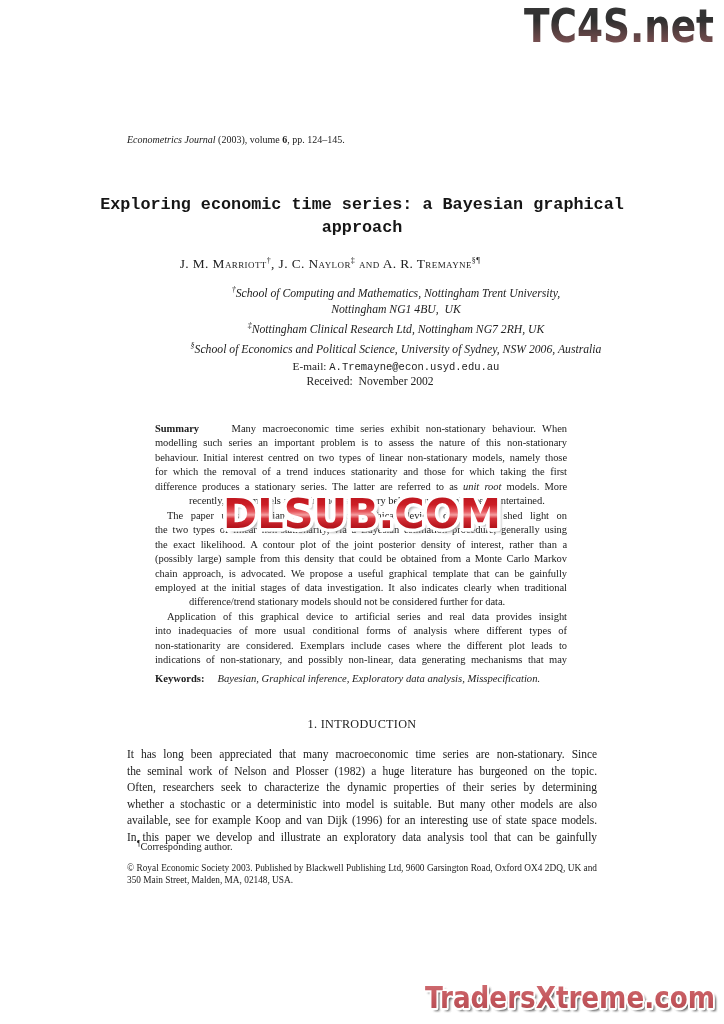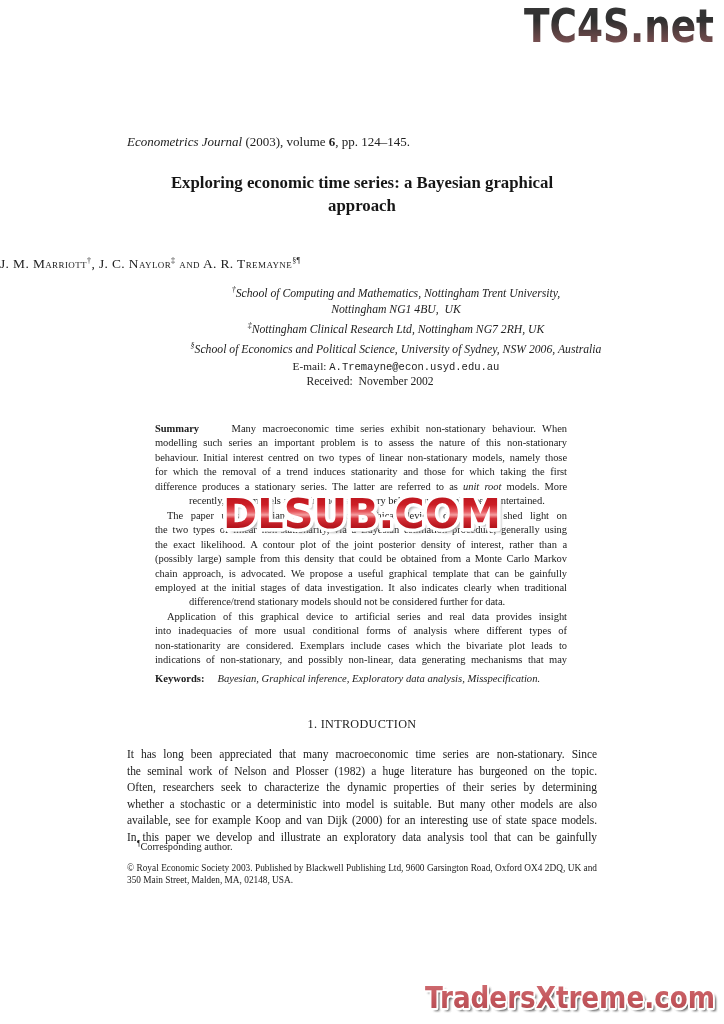--- a/index.html
+++ b/index.html
@@ -1,24 +1,24 @@
 <!DOCTYPE html>
 <html><head>
 <meta charset="utf-8">
 <style>
   html,body{margin:0;padding:0;background:#ffffff;}
   .page{
     position:relative;width:724px;height:1024px;background:#ffffff;
     font-family:"Liberation Serif",serif;color:#212121;overflow:hidden;
   }
   
-  .journal-line{position:absolute;left:127px;top:134px;font-size:13px;}
-  .title{position:absolute;left:0;top:172px;width:724px;margin:0;
-         font-size:16.8px;font-weight:bold;line-height:22.5px;text-align:center;color:#161616;}
-  .authors{position:absolute;left:0;top:256px;width:660px;text-align:left;
+  .journal-line{position:absolute;left:127px;top:134px;font-size:10px;}
+  .title{position:absolute;left:0;top:194px;width:724px;margin:0;
+         font-size:16.8px;font-weight:bold;line-height:22.5px;text-align:center;color:#161616;font-family:Liberation Mono, monospace;}
+  .authors{position:absolute;left:0;top:256px;width:660px;text-align:center;
            font-variant:small-caps;font-size:13.4px;letter-spacing:.4px;}
   .authors sup{font-size:8px;font-variant:normal;}
   .affils{position:absolute;left:0;top:282px;width:724px;text-align:center;
           font-style:italic;font-size:11.7px;line-height:16px;margin-left:34px;}
   .affils sup{font-size:8px;}
   .affils .email{font-style:normal;font-size:11.3px;}
   .mono{font-family:"Liberation Mono",monospace;font-size:.93em;}
   .received{position:absolute;left:8px;top:375px;width:724px;text-align:center;font-size:11.6px;}
   
   .summary{position:absolute;left:155px;top:422px;width:412px;
@@ -81,37 +81,37 @@
         <div class="jline">the two types of linear non-stationarity, via a Bayesian estimation procedure, generally using</div>
         <div class="jline">the exact likelihood. A contour plot of the joint posterior density of interest, rather than a</div>
         <div class="jline">(possibly large) sample from this density that could be obtained from a Monte Carlo Markov</div>
         <div class="jline">chain approach, is advocated. We propose a useful graphical template that can be gainfully</div>
         <div class="jline">employed at the initial stages of data investigation. It also indicates clearly when traditional</div>
         <div class="jline endline">difference/trend stationary models should not be considered further for data.</div>
       </div>
     <div>
         <div class="jline ind">Application of this graphical device to artificial series and real data provides insight</div>
         <div class="jline">into inadequacies of more usual conditional forms of analysis where different types of</div>
-        <div class="jline">non-stationarity are considered. Exemplars include cases which the bivariate plot leads to</div>
+        <div class="jline">non-stationarity are considered. Exemplars include cases where the different plot leads to</div>
         <div class="jline">indications of non-stationary, and possibly non-linear, data generating mechanisms that may</div>
       </div>
   </div>
 
   <div class="keywords">
     <b>Keywords:</b><i>Bayesian, Graphical inference, Exploratory data analysis, Misspecification.</i>
   </div>
 
   <div class="sec-head">1. INTRODUCTION</div>
 
   <div class="intro">
       <div class="jline">It has long been appreciated that many macroeconomic time series are non-stationary. Since</div>
       <div class="jline">the seminal work of Nelson and Plosser (1982) a huge literature has burgeoned on the topic.</div>
       <div class="jline">Often, researchers seek to characterize the dynamic properties of their series by determining</div>
       <div class="jline">whether a stochastic or a deterministic into model is suitable. But many other models are also</div>
-      <div class="jline">available, see for example Koop and van Dijk (2000) for an interesting use of state space models.</div>
+      <div class="jline">available, see for example Koop and van Dijk (1996) for an interesting use of state space models.</div>
       <div class="jline">In this paper we develop and illustrate an exploratory data analysis tool that can be gainfully</div>
     </div>
 
   <div class="footnote"><sup>¶</sup>Corresponding author.</div>
 
   <div class="copyright">© Royal Economic Society 2003. Published by Blackwell Publishing Ltd, 9600 Garsington Road, Oxford OX4 2DQ, UK and 350 Main Street, Malden, MA, 02148, USA.</div>
 
   <svg class="wm wm-tc4s" width="208" height="56">
     <defs>
       <linearGradient id="tcgrad" x1="0" y1="0" x2="0" y2="1">

